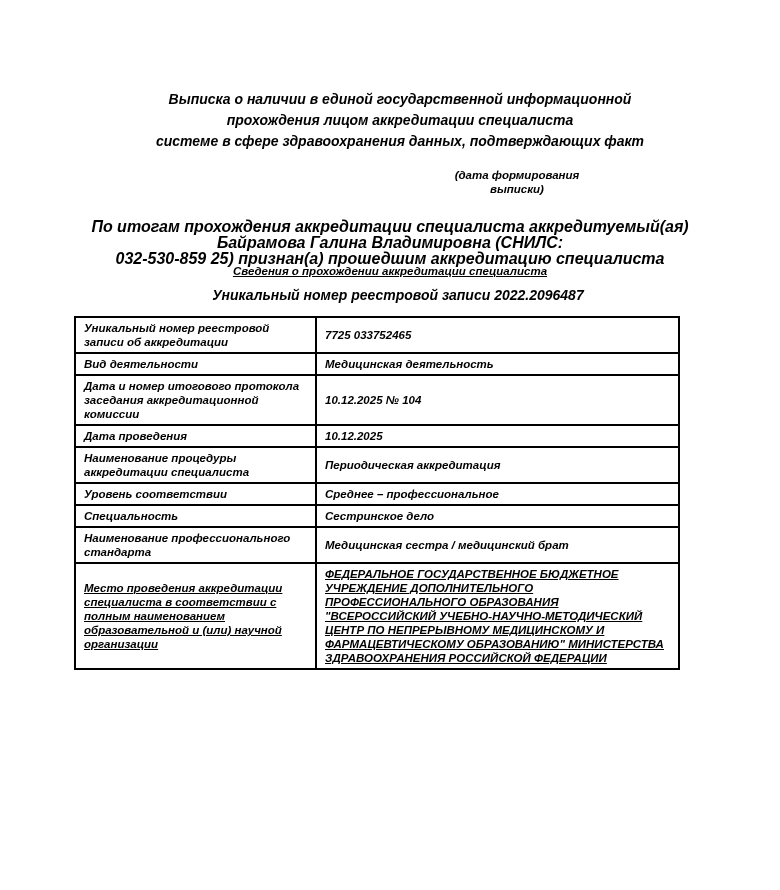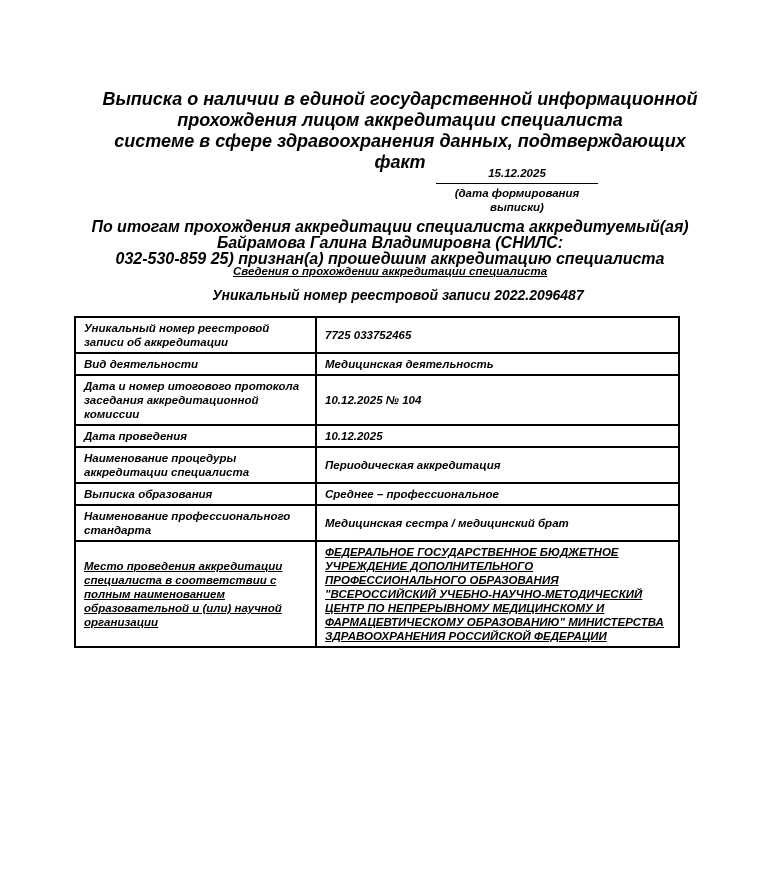--- a/index.html
+++ b/index.html
@@ -6,21 +6,21 @@
   html, body { background: #ffffff; }
   body {
     width: 780px; height: 890px; position: relative;
     font-family: "Liberation Sans", sans-serif;
     color: #000000;
   }
   .page { position: absolute; inset: 0; background: #ffffff; overflow: hidden; }
 
   .doc-title {
     position: absolute; top: 89px; left: 90px; width: 620px;
-    text-align: center; font-size: 18px; font-weight: bold; font-style: italic;
+    text-align: center; font-size: 14px; font-weight: bold; font-style: italic;
     line-height: 21px;
   }
 
   .date-block {
     position: absolute; top: 166px; left: 436px; width: 162px;
     text-align: center; font-size: 11.5px; font-weight: bold; font-style: italic;
     line-height: 14px;
   }
   .date-value { display: block; padding-bottom: 3px; border-bottom: 1.5px solid #000; }
   .date-caption { display: block; padding-top: 2px; }
@@ -64,21 +64,20 @@
 
 <div class="page">
 
   <div class="doc-title">
     <div>Выписка о наличии в единой государственной информационной</div>
     <div>прохождения лицом аккредитации специалиста</div>
     <div>системе в сфере здравоохранения данных, подтверждающих факт</div>
   </div>
 
   <div class="date-block">
-    <span class="date-value">15.12.2025</span>
     <span class="date-caption">(дата формирования выписки)</span>
   </div>
 
   <div class="intro">
     <div>По итогам прохождения аккредитации специалиста аккредитуемый(ая) Байрамова Галина Владимировна (СНИЛС:</div>
     <div>032-530-859 25) признан(а) прошедшим аккредитацию специалиста</div>
   </div>
 
   <div class="section-heading">Сведения о прохождении аккредитации специалиста</div>
 
@@ -100,22 +99,26 @@
       </tr>
       <tr class="rh-s">
         <td class="label-cell">Дата проведения</td>
         <td class="value-cell">10.12.2025</td>
       </tr>
       <tr class="rh-m">
         <td class="label-cell">Наименование процедуры аккредитации специалиста</td>
         <td class="value-cell">Периодическая аккредитация</td>
       </tr>
       <tr class="rh-s">
-        <td class="label-cell">Выписка образования</td>
+        <td class="label-cell">Уровень соответствии</td>
         <td class="value-cell">Среднее – профессиональное</td>
+      </tr>
+      <tr class="rh-s">
+        <td class="label-cell">Специальность</td>
+        <td class="value-cell">Сестринское дело</td>
       </tr>
       <tr class="rh-m">
         <td class="label-cell">Наименование профессионального стандарта</td>
         <td class="value-cell">Медицинская сестра / медицинский брат</td>
       </tr>
       <tr class="rh-l">
         <td class="label-cell">Место проведения аккредитации специалиста в соответствии с полным наименованием образовательной и (или) научной организации</td>
         <td class="value-cell">ФЕДЕРАЛЬНОЕ ГОСУДАРСТВЕННОЕ БЮДЖЕТНОЕ УЧРЕЖДЕНИЕ ДОПОЛНИТЕЛЬНОГО ПРОФЕССИОНАЛЬНОГО ОБРАЗОВАНИЯ "ВСЕРОССИЙСКИЙ УЧЕБНО-НАУЧНО-МЕТОДИЧЕСКИЙ ЦЕНТР ПО НЕПРЕРЫВНОМУ МЕДИЦИНСКОМУ И ФАРМАЦЕВТИЧЕСКОМУ ОБРАЗОВАНИЮ" МИНИСТЕРСТВА ЗДРАВООХРАНЕНИЯ РОССИЙСКОЙ ФЕДЕРАЦИИ</td>
       </tr>
     </tbody>

